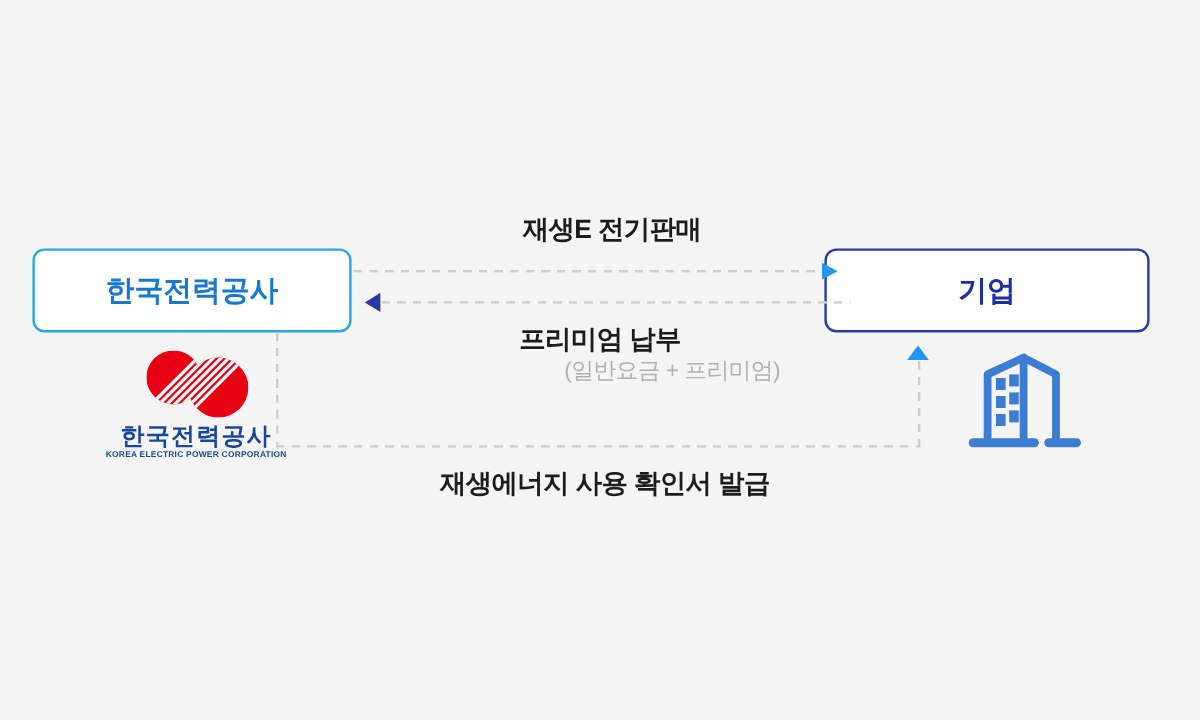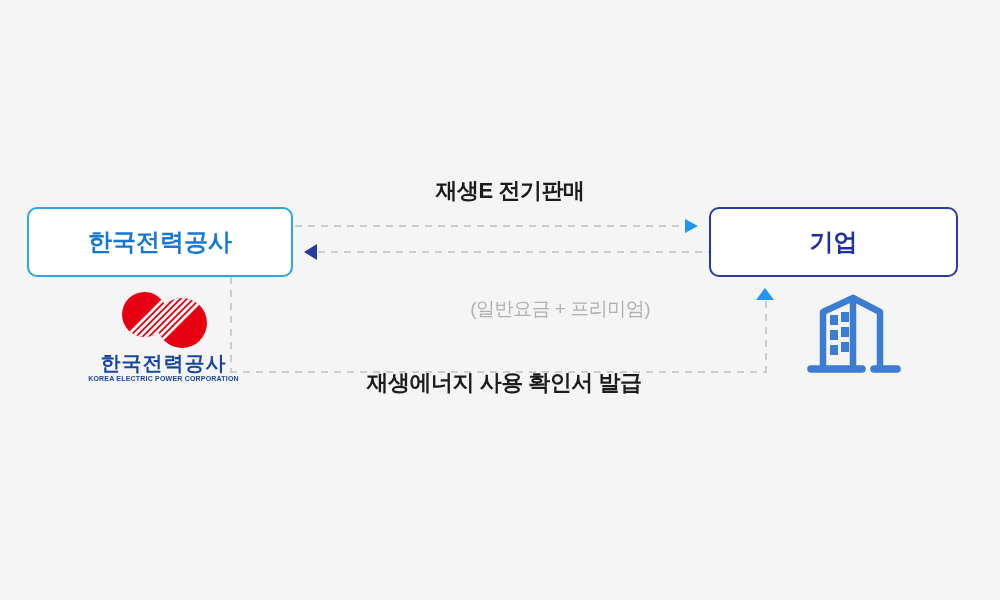--- a/index.html
+++ b/index.html
@@ -6,21 +6,21 @@
   .canvas{
     position:relative;width:1000px;height:600px;background:#f5f5f6;
     font-family:"Liberation Sans","DejaVu Sans",sans-serif;overflow:hidden;
   }
   .node{
     position:absolute;top:207px;height:70px;background:#ffffff;border-radius:10px;
     display:flex;align-items:center;justify-content:center;
     font-weight:700;font-size:24px;box-sizing:border-box;
   }
   .node-left{left:27px;width:266px;border:2px solid #2ba6e0;color:#1778d1;}
-  .node-right{left:709px;width:249px;border:2px solid #2a3aa5;color:#1e2f9f;}
+  .node-right{left:687px;width:271px;border:2px solid #2a3aa5;color:#1e2f9f;}
 
   .dash-h{position:absolute;height:2px;
     background:repeating-linear-gradient(to right,#cdcdcd 0 7px,transparent 7px 13px);}
   .dash-v{position:absolute;width:2px;
     background:repeating-linear-gradient(to bottom,#cdcdcd 0 7px,transparent 7px 13px);}
   .line-top{left:295px;top:225px;width:388px;}
   .line-mid{left:318px;top:251px;width:391px;}
   .seg-left{left:230px;top:277px;height:95px;}
   .seg-bottom{left:230px;top:371px;width:537px;}
   .seg-right{left:765px;top:301px;height:70px;}
@@ -31,21 +31,21 @@
   .arrow-left{left:304px;top:244px;border-top:8px solid transparent;
     border-bottom:8px solid transparent;border-right:13px solid #2b3aa0;}
   .arrow-up{left:756px;top:288px;border-left:9px solid transparent;
     border-right:9px solid transparent;border-bottom:12px solid #2196f3;}
 
   .label{position:absolute;text-align:center;font-weight:700;color:#1c1c1c;letter-spacing:-0.5px;}
   .label-top{left:360px;top:176px;width:300px;font-size:22px;}
   .label-mid{left:350px;top:268px;width:300px;font-size:22px;}
   .label-sub{position:absolute;left:350px;top:296px;width:300px;text-align:right;
     font-size:19px;color:#b1b1b1;font-weight:400;letter-spacing:-0.5px;}
-  .label-bottom{left:304px;top:368px;width:400px;font-size:22px;}
+  .label-bottom{left:304px;top:388px;width:400px;font-size:22px;}
 
   .kepco-logo{position:absolute;left:88px;top:287px;width:151px;text-align:center;line-height:1;}
   .kepco-kr{font-size:20px;font-weight:800;color:#17469e;letter-spacing:1px;margin-top:1px;}
   .kepco-en{font-size:7px;font-weight:700;color:#17469e;letter-spacing:0.2px;
     white-space:nowrap;margin-top:2px;}
 
   .building{position:absolute;left:800px;top:290px;}
 </style>
 </head>
 <body>
@@ -59,20 +59,21 @@
   <div class="node node-right">
     <span>기업</span>
   </div>
 
   <div class="label label-top">재생E 전기판매</div>
   <div class="dash-h line-top"></div>
   <div class="arrow arrow-right"></div>
 
   <div class="dash-h line-mid"></div>
   <div class="arrow arrow-left"></div>
+  <div class="label label-mid">프리미엄 납부</div>
   <div class="label-sub">(일반요금 + 프리미엄)</div>
 
   <div class="dash-v seg-left"></div>
   <div class="dash-h seg-bottom"></div>
   <div class="dash-v seg-right"></div>
   <div class="arrow arrow-up"></div>
   <div class="label label-bottom">재생에너지 사용 확인서 발급</div>
 
   <div class="kepco-logo">
     <svg width="88" height="62" viewBox="0 0 88 62">

